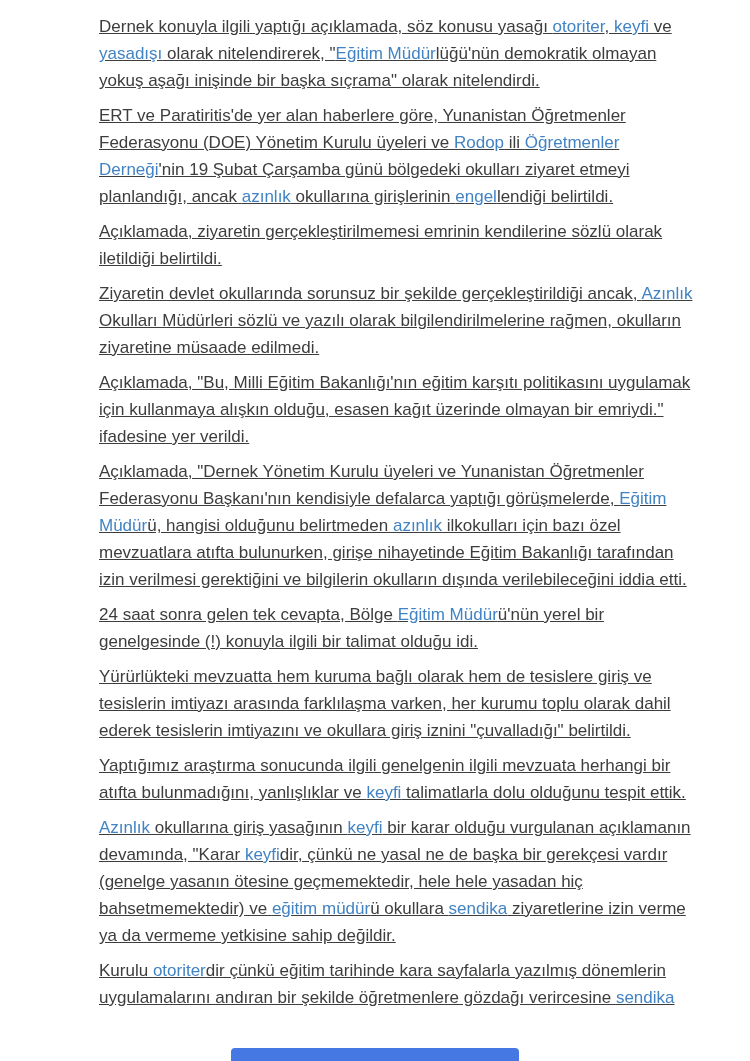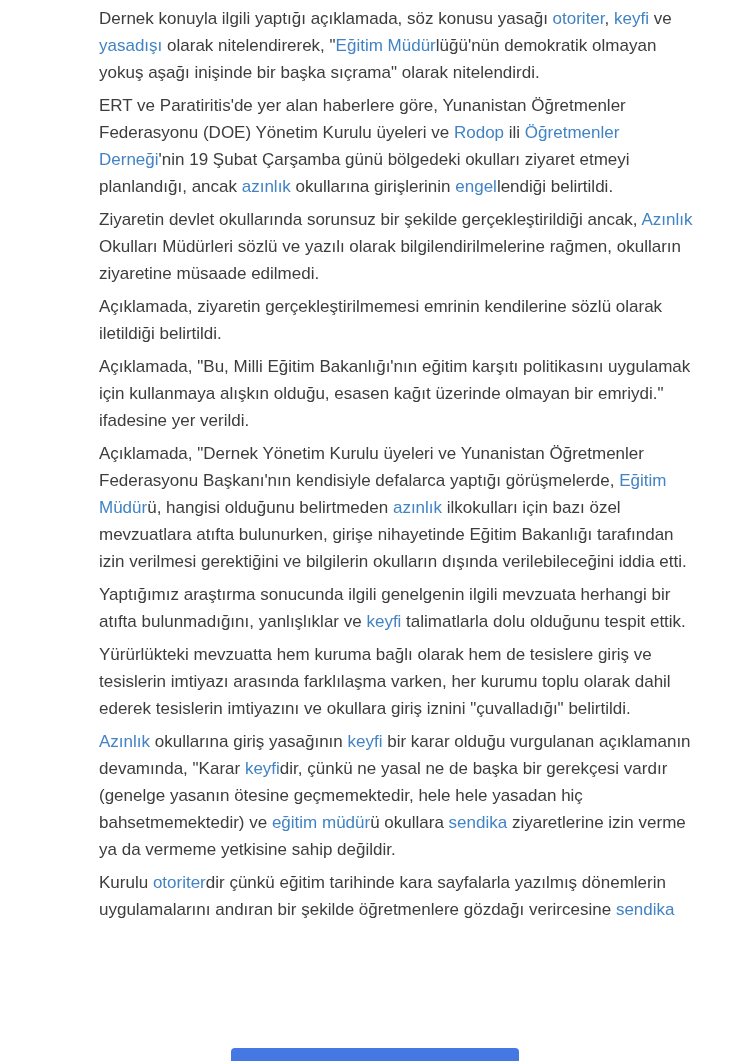--- a/index.html
+++ b/index.html
@@ -12,21 +12,21 @@
     font-family: "Liberation Sans", "DejaVu Sans", sans-serif;
     color: #3d3d3d;
   }
   .article {
     width: 604px;
     margin-left: 99px;
     padding-top: 5px;
     font-size: 17px;
     line-height: 27px;
   }
-  .article p { margin: 0 0 6px 0; }
+  .article p { margin: 8px 0 6px 0; text-decoration: underline; }
   a.lnk {
     color: #4183c4;
     text-decoration: none;
     cursor: pointer;
   }
   .bottom-bar {
     position: absolute;
     bottom: 0;
     left: 50%;
     transform: translateX(-50%);
@@ -36,25 +36,26 @@
     border-radius: 4px 4px 0 0;
   }
 </style>
 </head>
 <body>
 
 <main class="article">
   <div id="paragraphs">
       <p><span>Dernek konuyla ilgili yaptığı açıklamada, söz konusu yasağı </span><a class="lnk">otoriter</a><span>, </span><a class="lnk">keyfi</a><span> ve </span><a class="lnk">yasadışı</a><span> olarak nitelendirerek, "</span><a class="lnk">Eğitim Müdür</a><span>lüğü'nün demokratik olmayan yokuş aşağı inişinde bir başka sıçrama" olarak nitelendirdi.</span></p>
       <p><span>ERT ve Paratiritis'de yer alan haberlere göre, Yunanistan Öğretmenler Federasyonu (DOE) Yönetim Kurulu üyeleri ve </span><a class="lnk">Rodop</a><span> ili </span><a class="lnk">Öğretmenler Derneği</a><span>'nin 19 Şubat Çarşamba günü bölgedeki okulları ziyaret etmeyi planlandığı, ancak </span><a class="lnk">azınlık</a><span> okullarına girişlerinin </span><a class="lnk">engel</a><span>lendiği belirtildi.</span></p>
+      <p><span>Açıklamada, ziyaretin gerçekleştirilmemesi emrinin kendilerine sözlü olarak iletildiği belirtildi.</span></p>
       <p><span>Ziyaretin devlet okullarında sorunsuz bir şekilde gerçekleştirildiği ancak, </span><a class="lnk">Azınlık</a><span> Okulları Müdürleri sözlü ve yazılı olarak bilgilendirilmelerine rağmen, okulların ziyaretine müsaade edilmedi.</span></p>
-      <p><span>Açıklamada, ziyaretin gerçekleştirilmemesi emrinin kendilerine sözlü olarak iletildiği belirtildi.</span></p>
       <p><span>Açıklamada, "Bu, Milli Eğitim Bakanlığı'nın eğitim karşıtı politikasını uygulamak için kullanmaya alışkın olduğu, esasen kağıt üzerinde olmayan bir emriydi." ifadesine yer verildi.</span></p>
       <p><span>Açıklamada, "Dernek Yönetim Kurulu üyeleri ve Yunanistan Öğretmenler Federasyonu Başkanı'nın kendisiyle defalarca yaptığı görüşmelerde, </span><a class="lnk">Eğitim Müdür</a><span>ü, hangisi olduğunu belirtmeden </span><a class="lnk">azınlık</a><span> ilkokulları için bazı özel mevzuatlara atıfta bulunurken, girişe nihayetinde Eğitim Bakanlığı tarafından izin verilmesi gerektiğini ve bilgilerin okulların dışında verilebileceğini iddia etti.</span></p>
+      <p><span>24 saat sonra gelen tek cevapta, Bölge </span><a class="lnk">Eğitim Müdür</a><span>ü'nün yerel bir genelgesinde (!) konuyla ilgili bir talimat olduğu idi.</span></p>
+      <p><span>Yürürlükteki mevzuatta hem kuruma bağlı olarak hem de tesislere giriş ve tesislerin imtiyazı arasında farklılaşma varken, her kurumu toplu olarak dahil ederek tesislerin imtiyazını ve okullara giriş iznini "çuvalladığı" belirtildi.</span></p>
       <p><span>Yaptığımız araştırma sonucunda ilgili genelgenin ilgili mevzuata herhangi bir atıfta bulunmadığını, yanlışlıklar ve </span><a class="lnk">keyfi</a><span> talimatlarla dolu olduğunu tespit ettik.</span></p>
-      <p><span>Yürürlükteki mevzuatta hem kuruma bağlı olarak hem de tesislere giriş ve tesislerin imtiyazı arasında farklılaşma varken, her kurumu toplu olarak dahil ederek tesislerin imtiyazını ve okullara giriş iznini "çuvalladığı" belirtildi.</span></p>
       <p><a class="lnk">Azınlık</a><span> okullarına giriş yasağının </span><a class="lnk">keyfi</a><span> bir karar olduğu vurgulanan açıklamanın devamında, "Karar </span><a class="lnk">keyfi</a><span>dir, çünkü ne yasal ne de başka bir gerekçesi vardır (genelge yasanın ötesine geçmemektedir, hele hele yasadan hiç bahsetmemektedir) ve </span><a class="lnk">eğitim müdür</a><span>ü okullara </span><a class="lnk">sendika</a><span> ziyaretlerine izin verme ya da vermeme yetkisine sahip değildir.</span></p>
       <p><span>Kurulu </span><a class="lnk">otoriter</a><span>dir çünkü eğitim tarihinde kara sayfalarla yazılmış dönemlerin uygulamalarını andıran bir şekilde öğretmenlere gözdağı verircesine </span><a class="lnk">sendika</a></p>
     </div>
 
 </main>
 
 <div class="bottom-bar"></div>
 
 </body></html>

